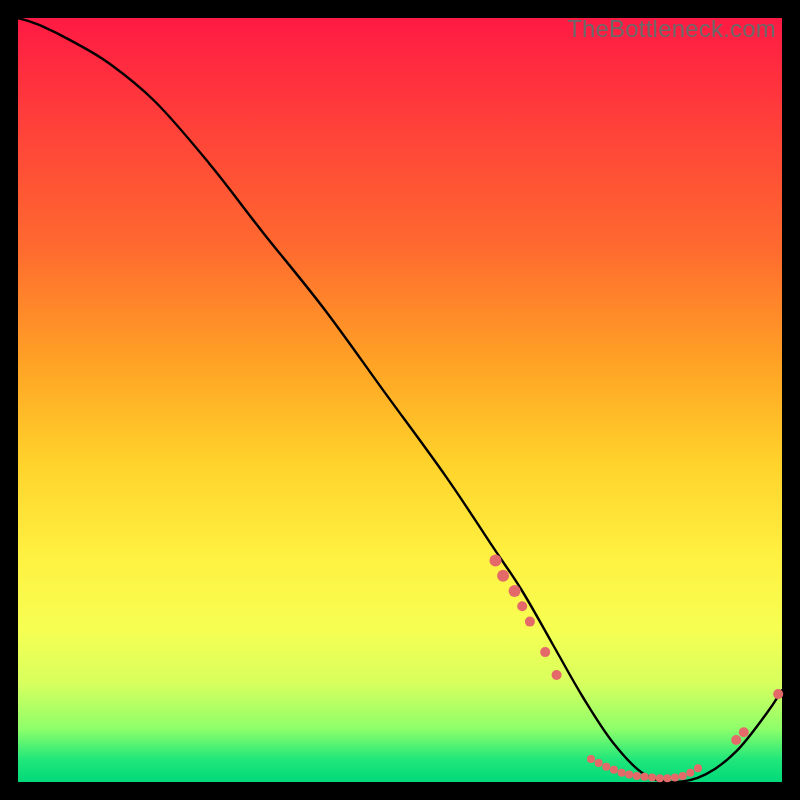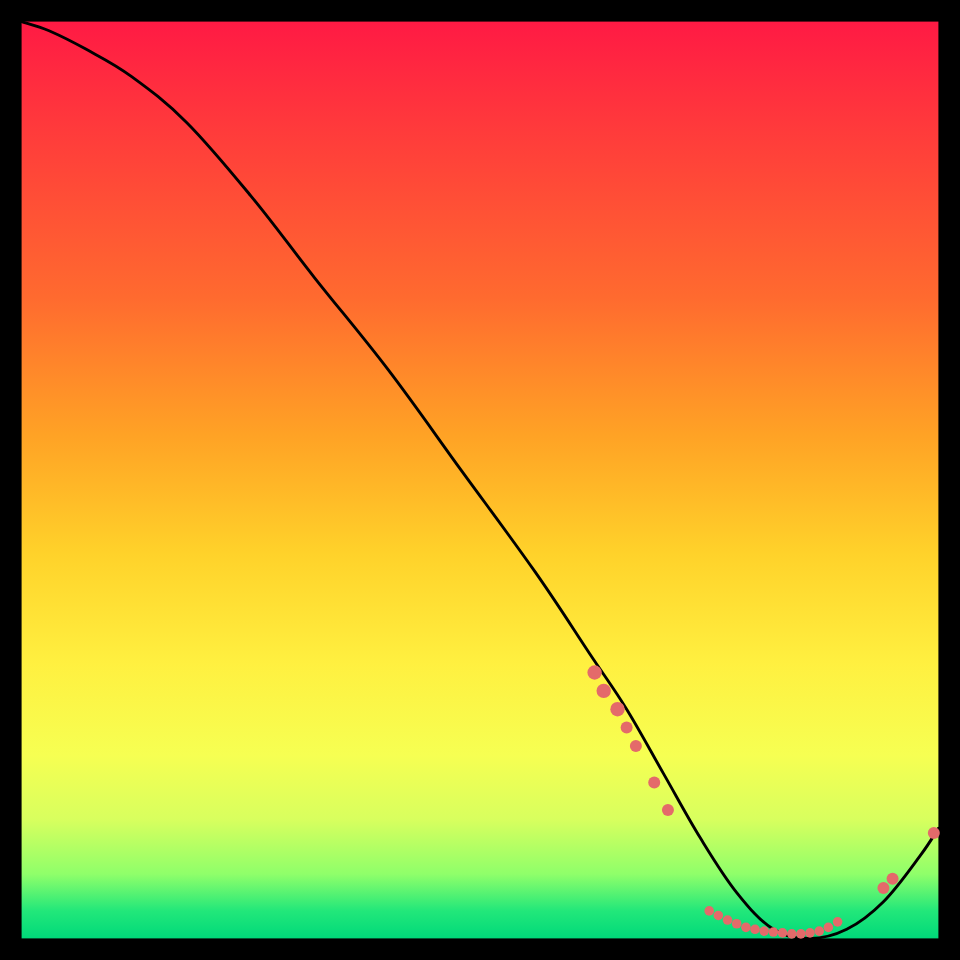--- a/index.html
+++ b/index.html
@@ -55,20 +55,21 @@
     width: 764px;
     height: 764px;
     overflow: visible;
   }
 </style>
 </head>
 <body>
 
 <div class="stage">
   <div class="plot">
+    <div class="watermark">TheBottleneck.com</div>
     <svg class="curve" viewBox="0 0 764 764">
       <path id="curve-path" fill="none" stroke="#000000" stroke-width="2.4" stroke-linecap="round" d="M 0.0 0.0 C 4.1 1.4, 13.3 3.5, 22.9 7.6 C 32.5 11.8, 41.1 16.0, 53.5 22.9 C 65.9 29.8, 76.6 34.8, 91.7 45.8 C 106.8 56.8, 119.6 66.2, 137.5 84.0 C 155.4 101.9, 171.7 121.8, 191.0 145.2 C 210.3 168.5, 223.9 187.8, 244.5 213.9 C 265.1 240.0, 283.6 261.4, 305.6 290.3 C 327.6 319.2, 344.7 344.1, 366.7 374.4 C 388.7 404.6, 408.6 430.9, 427.8 458.4 C 447.1 485.9, 459.9 506.5, 473.7 527.2 C 487.4 547.8, 493.2 555.1, 504.2 573.0 C 515.2 590.9, 523.8 607.2, 534.8 626.5 C 545.8 645.7, 554.4 662.1, 565.4 680.0 C 576.4 697.8, 584.9 712.0, 595.9 725.8 C 606.9 739.6, 615.5 749.5, 626.5 756.4 C 637.5 763.2, 646.0 764.0, 657.0 764.0 C 668.0 764.0, 676.6 761.9, 687.6 756.4 C 698.6 750.9, 707.2 744.4, 718.2 733.4 C 729.2 722.4, 740.5 706.2, 748.7 695.2 C 757.0 684.2, 761.2 676.4, 764.0 672.3"></path>
       <g id="markers">
           <circle cx="477.5" cy="542.4" r="6" fill="#e46a6a"></circle>
           <circle cx="485.1" cy="557.7" r="6" fill="#e46a6a"></circle>
           <circle cx="496.6" cy="573.0" r="6" fill="#e46a6a"></circle>
           <circle cx="504.2" cy="588.3" r="5" fill="#e46a6a"></circle>
           <circle cx="511.9" cy="603.6" r="5" fill="#e46a6a"></circle>
           <circle cx="527.2" cy="634.1" r="5" fill="#e46a6a"></circle>
           <circle cx="538.6" cy="657.0" r="5" fill="#e46a6a"></circle>

